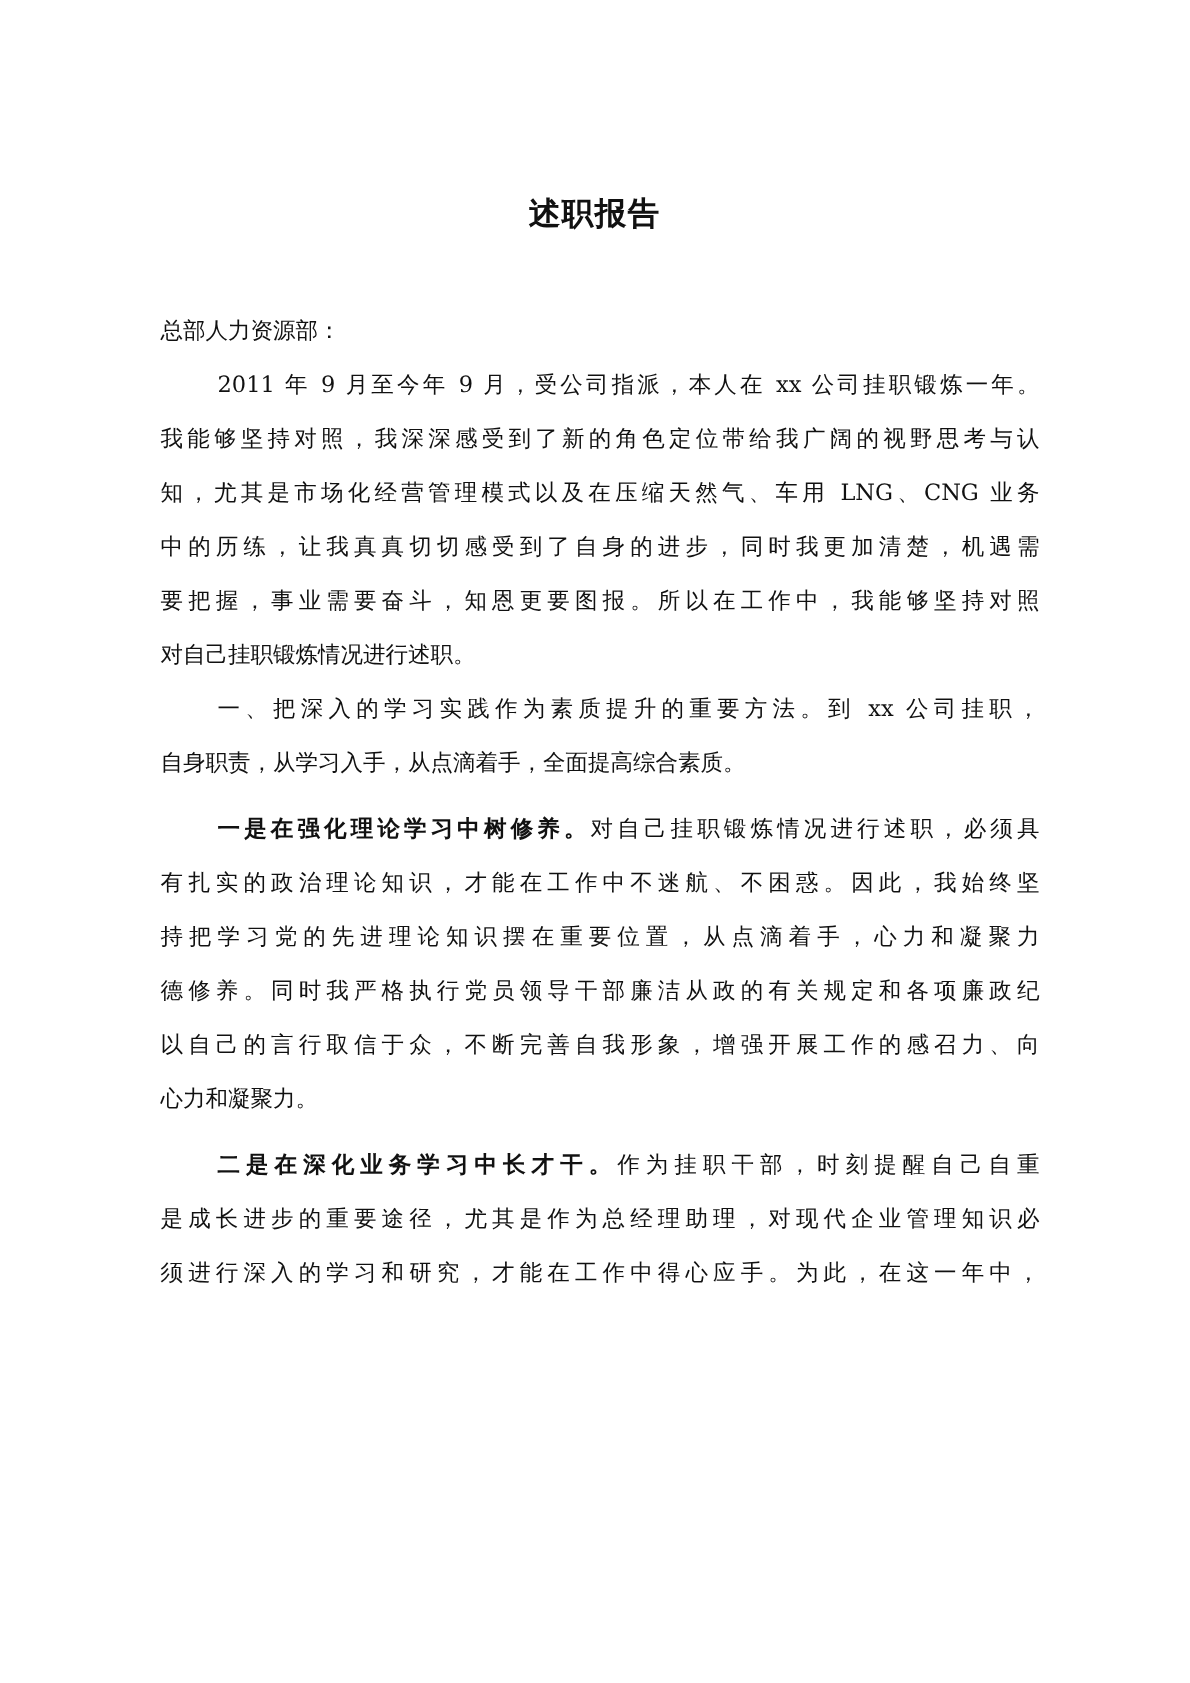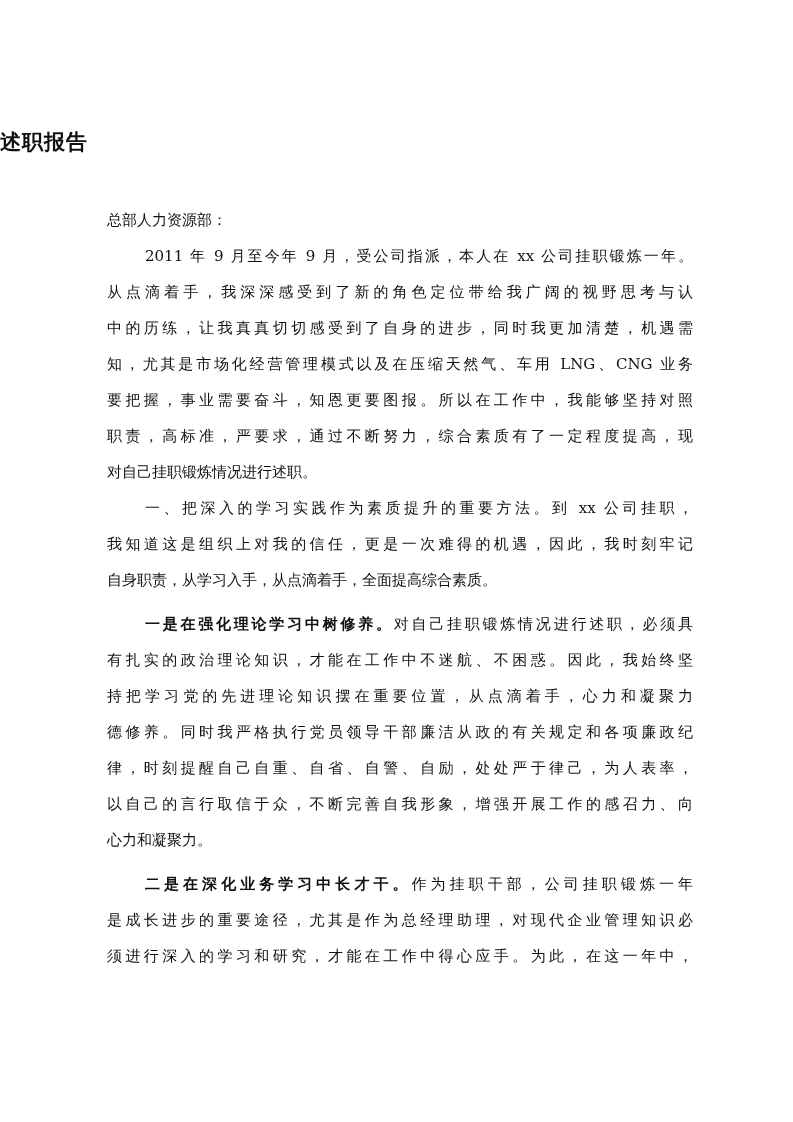--- a/index.html
+++ b/index.html
@@ -1,66 +1,63 @@
 <!DOCTYPE html>
 <html><head>
 <meta charset="utf-8">
 <style>
   html, body { margin:0; padding:0; background:#ffffff; }
   body { width:793px; height:1122px; position:relative; overflow:hidden;
          font-family:"DejaVu Serif","Liberation Serif",serif; color:#111; }
   .page { position:absolute; left:0; top:0; width:793px; height:1122px; background:#fff; }
-  .title { position:absolute; left:0; width:793px; top:128px; 
+  .title { position:absolute; left:0; width:793px; top:128px; text-align:center;
            font-family:"DejaVu Sans","Liberation Sans",sans-serif; font-weight:bold; font-size:21px; letter-spacing:1px; }
   .body { position:absolute; left:107px; top:202px; width:586px; }
   .line { height:36px; line-height:36px; font-size:15px; white-space:nowrap; overflow:visible;
           text-align:justify; text-align-last:justify; }
   .line.last { text-align-last:left; }
   .indent { padding-left:38px; }
   .gap { height:8px; }
   .b { font-family:Liberation Sans, sans-serif; font-weight:bold; }
 </style>
 </head>
 <body>
 
 <div class="page">
   <div class="title">述职报告</div>
 
   <div class="body">
     <div class="line last">总部人力资源部：</div>
 
     <div>
       <div class="line indent">2011 年 9 月至今年 9 月，受公司指派，本人在 xx 公司挂职锻炼一年。</div>
-      <div class="line">从点滴着手，我深深感受到了新的角色定位带给我广阔的视野思考与认</div>
+      <div class="line">我能够坚持对照，我深深感受到了新的角色定位带给我广阔的视野思考与认</div>
+      <div class="line">知，尤其是市场化经营管理模式以及在压缩天然气、车用 LNG、CNG 业务</div>
       <div class="line">中的历练，让我真真切切感受到了自身的进步，同时我更加清楚，机遇需</div>
-      <div class="line">知，尤其是市场化经营管理模式以及在压缩天然气、车用 LNG、CNG 业务</div>
       <div class="line">要把握，事业需要奋斗，知恩更要图报。所以在工作中，我能够坚持对照</div>
-      <div class="line">职责，高标准，严要求，通过不断努力，综合素质有了一定程度提高，现</div>
       <div class="line last">对自己挂职锻炼情况进行述职。</div>
     </div>
 
     <div>
       <div class="line indent">一、把深入的学习实践作为素质提升的重要方法。到 xx 公司挂职，</div>
-      <div class="line">我知道这是组织上对我的信任，更是一次难得的机遇，因此，我时刻牢记</div>
       <div class="line last">自身职责，从学习入手，从点滴着手，全面提高综合素质。</div>
     </div>
 
     <div class="gap"></div>
 
     <div>
       <div class="line indent"><span class="b">一是在强化理论学习中树修养。</span><span>对自己挂职锻炼情况进行述职，必须具</span></div>
       <div class="line">有扎实的政治理论知识，才能在工作中不迷航、不困惑。因此，我始终坚</div>
       <div class="line">持把学习党的先进理论知识摆在重要位置，从点滴着手，心力和凝聚力</div>
       <div class="line">德修养。同时我严格执行党员领导干部廉洁从政的有关规定和各项廉政纪</div>
-      <div class="line">律，时刻提醒自己自重、自省、自警、自励，处处严于律己，为人表率，</div>
       <div class="line">以自己的言行取信于众，不断完善自我形象，增强开展工作的感召力、向</div>
       <div class="line last">心力和凝聚力。</div>
     </div>
 
     <div class="gap"></div>
 
     <div>
-      <div class="line indent"><span class="b">二是在深化业务学习中长才干。</span><span>作为挂职干部，公司挂职锻炼一年</span></div>
+      <div class="line indent"><span class="b">二是在深化业务学习中长才干。</span><span>作为挂职干部，时刻提醒自己自重</span></div>
       <div class="line">是成长进步的重要途径，尤其是作为总经理助理，对现代企业管理知识必</div>
       <div class="line">须进行深入的学习和研究，才能在工作中得心应手。为此，在这一年中，</div>
     </div>
   </div>
 </div>
 
 </body></html>

